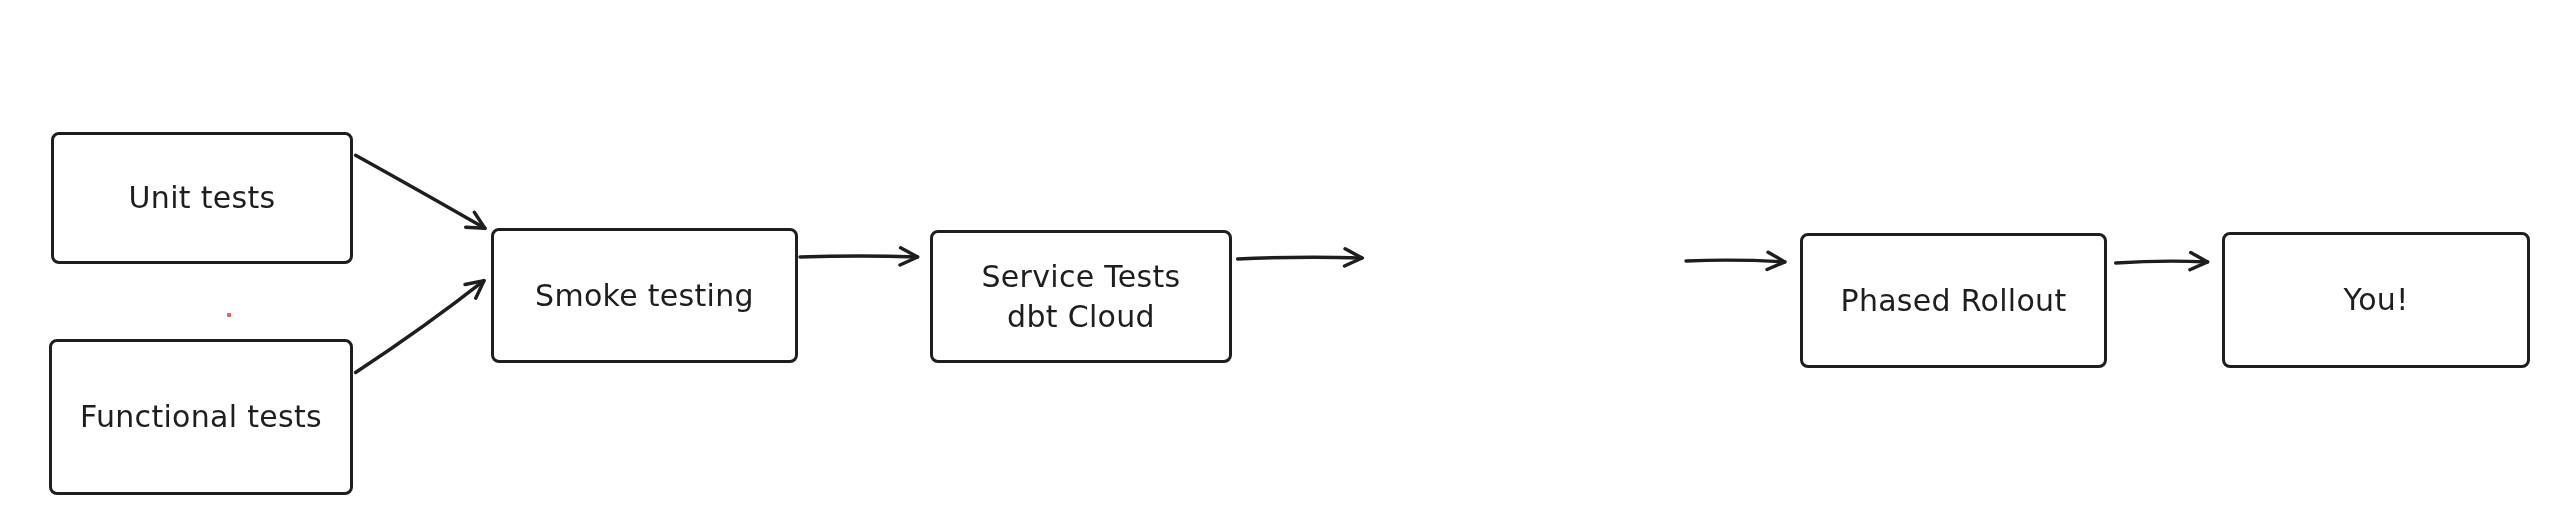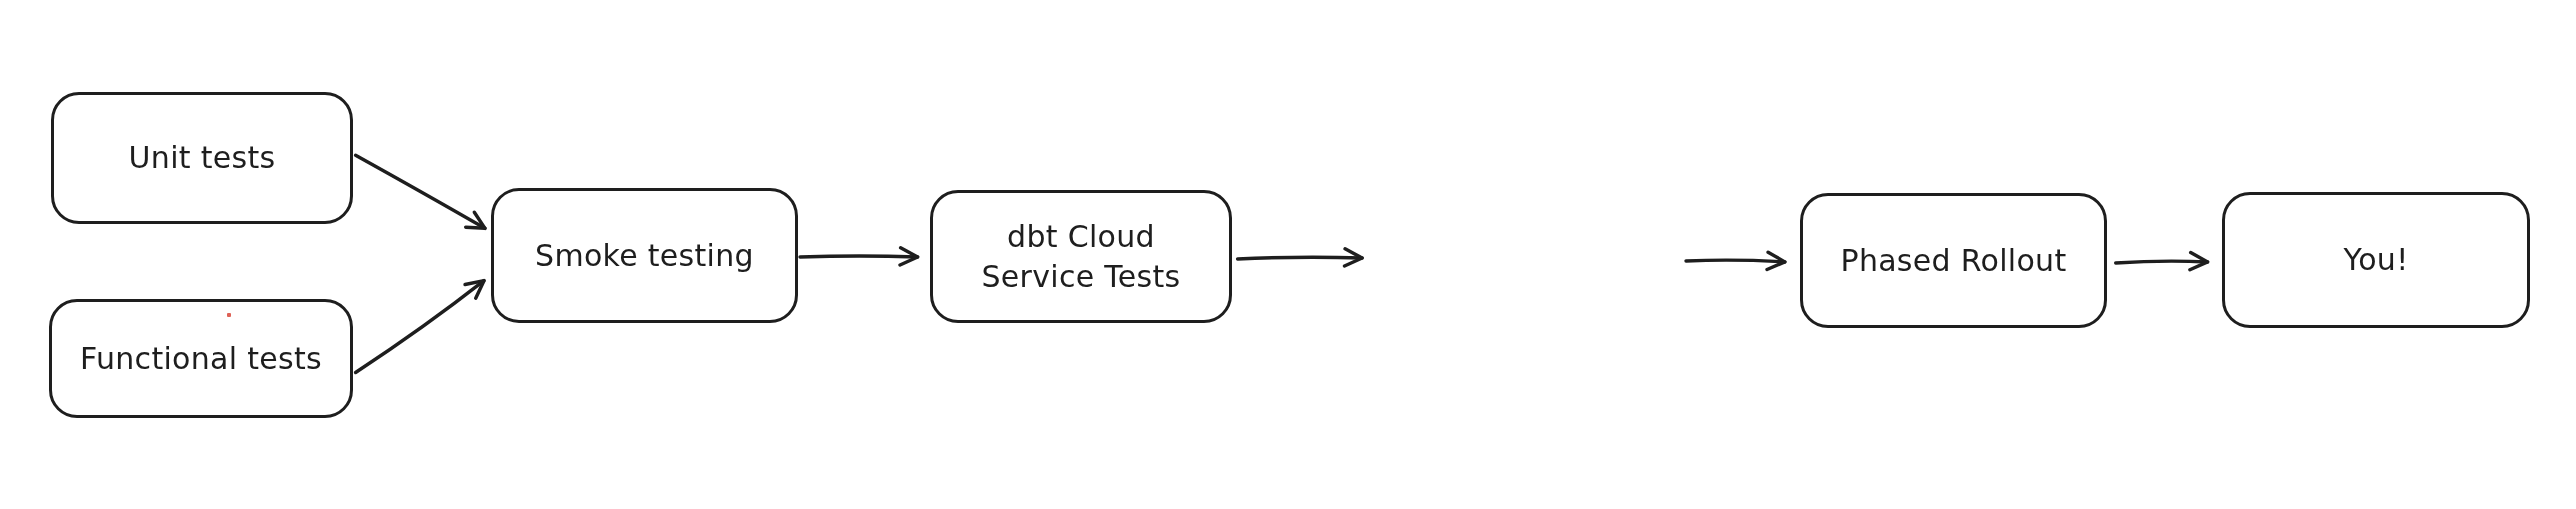--- a/index.html
+++ b/index.html
@@ -26,26 +26,27 @@
     fill: none;
     stroke: #1e1e1e;
     stroke-width: 3.5;
     stroke-linecap: round;
   }
   .node {
     position: absolute;
     box-sizing: border-box;
     background: #ffffff;
     border: 3.5px solid #1e1e1e;
-    border-radius: 28px;
+    border-radius: 8px;
     display: flex;
     flex-direction: column;
     align-items: center;
     justify-content: center;
     text-align: center;
+    margin-top: 40px;
   }
   .node-label {
     display: block;
     color: #1e1e1e;
     font-size: 30px;
     line-height: 1.33;
     letter-spacing: 0.3px;
     white-space: nowrap;
   }
   .stray-dot {
@@ -74,31 +75,31 @@
     <path class="edge" d="M810,260 Q870,258 929,260" marker-end="url(#arrowhead)"></path>
     <path class="edge" d="M1253,262 Q1317,259 1379,261" marker-end="url(#arrowhead)"></path>
     <path class="edge" d="M1707,264 Q1758,262 1807,265" marker-end="url(#arrowhead)"></path>
     <path class="edge" d="M2142,266 Q2190,263 2235,265" marker-end="url(#arrowhead)"></path>
   </svg>
 
   <div class="node" style="left:51px;top:92px;width:302px;height:132px">
     <span class="node-label">Unit tests</span>
   </div>
 
-  <div class="node" style="left:49px;top:299px;width:304px;height:119px">
+  <div class="node" style="left:49px;top:299px;width:304px;height:156px">
     <span class="node-label">Functional tests</span>
   </div>
 
   <div class="node" style="left:491px;top:188px;width:307px;height:135px">
     <span class="node-label">Smoke testing</span>
   </div>
 
   <div class="node" style="left:930px;top:190px;width:302px;height:133px">
+    <span class="node-label">Service Tests</span>
     <span class="node-label">dbt Cloud</span>
-    <span class="node-label">Service Tests</span>
   </div>
 
 
   <div class="node" style="left:2222px;top:192px;width:308px;height:136px">
     <span class="node-label">You!</span>
   </div>
 
   <div class="node" style="left:1800px;top:193px;width:307px;height:135px">
     <span class="node-label">Phased Rollout</span>
   </div>

